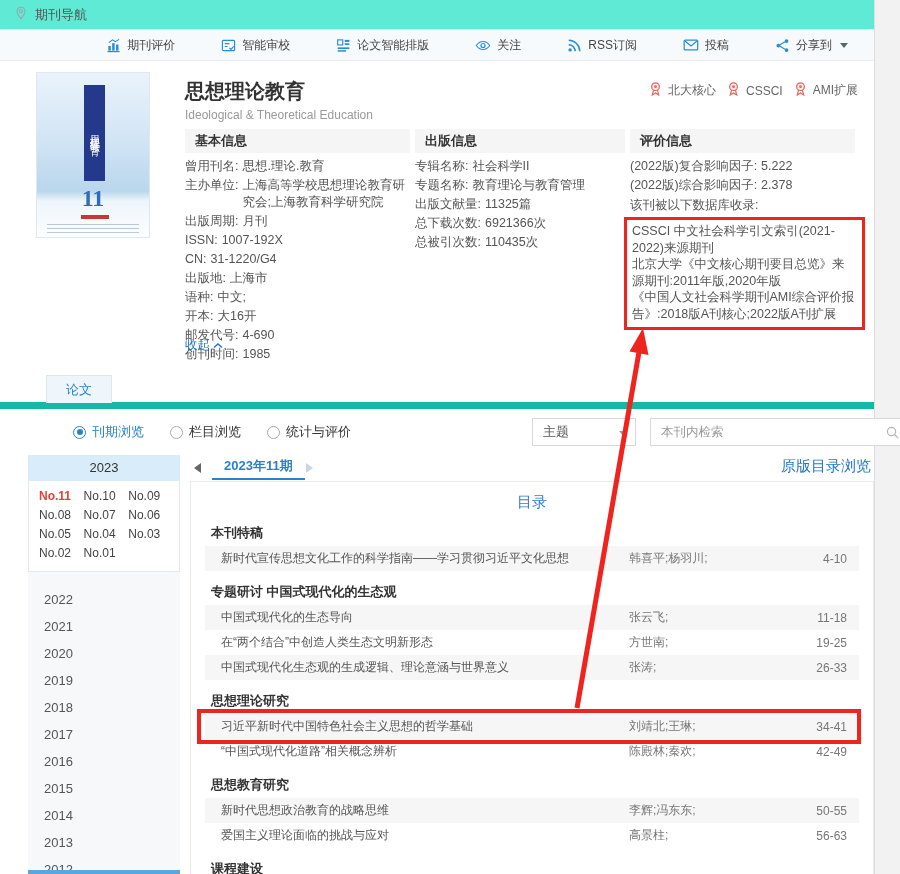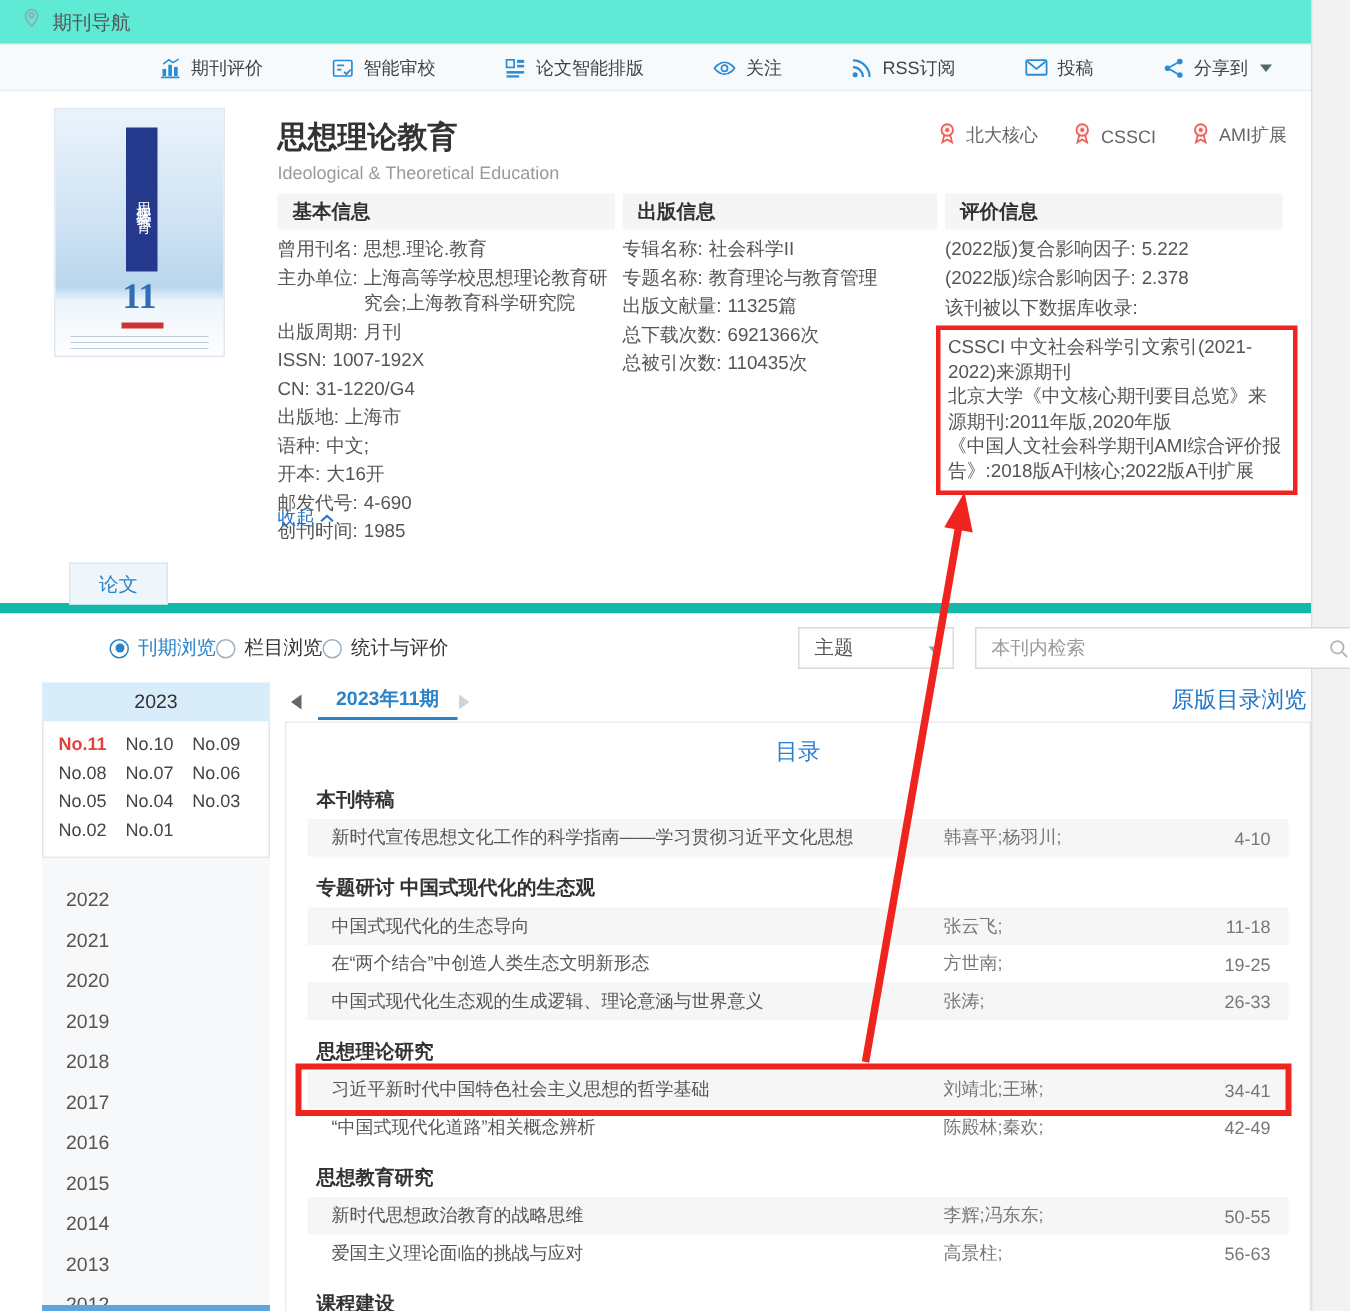--- a/index.html
+++ b/index.html
@@ -23,21 +23,21 @@
 
   
   #jheader{position:absolute;top:61px;left:0;right:0;height:314px;background:#fff;}
   #cover{position:absolute;left:36px;top:11px;width:114px;height:166px;border:1px solid #dfe8f0;background:linear-gradient(180deg,#eaf3fb 0%,#cfe3f4 45%,#b9d6ec 72%,#eef5fb 78%,#fdfeff 100%);overflow:hidden;}
   #cover .banner{position:absolute;left:47px;top:12px;width:21px;height:96px;background:#24388c;color:#fff;writing-mode:vertical-rl;text-orientation:upright;font-size:10px;letter-spacing:2px;display:flex;align-items:center;justify-content:center;}
   #cover .issue-num{position:absolute;left:0;right:0;top:112px;text-align:center;font-size:24px;font-weight:bold;color:#2f6db5;font-family:"Liberation Serif","DejaVu Serif",serif;}
   #cover .red-mark{position:absolute;left:44px;top:142px;width:28px;height:4px;background:#c33;}
   #cover .tiny-lines{position:absolute;left:10px;right:10px;top:151px;height:10px;background:repeating-linear-gradient(180deg,#9fb4c8 0 1px,transparent 1px 4px);opacity:.7;}
   #jtitle{position:absolute;left:185px;top:17px;font-size:20px;font-weight:bold;color:#333;}
   #jtitle-en{position:absolute;left:185px;top:47px;font-size:12px;color:#9a9a9a;}
-  #badges{position:absolute;right:16px;top:20px;display:flex;gap:22px;}
+  #badges{position:absolute;right:16px;top:20px;display:flex;gap:10px;}
   .badge{display:flex;align-items:center;gap:5px;font-size:12px;color:#666;}
 
   
   #cols{position:absolute;left:185px;top:68px;display:flex;gap:5px;}
   .col{width:225px;}
   .col.c2{width:210px;}
   .col-h{height:24px;line-height:24px;background:#f5f5f5;font-size:13px;font-weight:bold;color:#333;padding-left:10px;}
   .col-rows{margin-top:5px;}
   .info-row{display:flex;font-size:12.5px;line-height:17px;margin-top:2px;color:#555;}
   .info-row .lab{white-space:nowrap;margin-right:4px;color:#555;}
@@ -46,21 +46,21 @@
   .db-box{border:3px solid var(--red);margin:3px -10px 0 -6px;padding:3px 6px 5px 5px;}
   .db-line{font-size:12.5px;line-height:16.5px;color:#555;}
   #collapse{position:absolute;left:185px;top:276px;font-size:12.5px;color:var(--link);display:flex;align-items:center;gap:3px;cursor:pointer;}
 
   
   #tabstrip{position:absolute;top:375px;left:0;right:0;height:34px;border-bottom:7px solid #14b8a6;background:#fff;}
   #tab-paper{position:absolute;left:46px;bottom:-1px;width:66px;height:28px;line-height:27px;text-align:center;background:#eef6fc;border:1px solid #dbe6ef;border-bottom:1px solid #eef6fc;font-size:13px;color:var(--blue);cursor:pointer;}
 
   
   #controls{position:absolute;top:409px;left:0;right:0;height:46px;background:#fff;}
-  #radios{position:absolute;left:73px;top:14px;display:flex;align-items:center;}
+  #radios{position:absolute;left:73px;top:14px;display:flex;gap:26px;align-items:center;}
   .radio-item{display:flex;align-items:center;gap:6px;font-size:13px;color:#333;cursor:pointer;}
   .radio-item.sel{color:var(--blue);}
   .rdot{width:13px;height:13px;border-radius:50%;border:1px solid #9ab0c0;background:#fff;position:relative;}
   .radio-item.sel .rdot{border-color:var(--blue);}
   .radio-item.sel .rdot::after{content:"";position:absolute;left:2.5px;top:2.5px;width:6px;height:6px;border-radius:50%;background:var(--blue);}
   #filter-select{position:absolute;left:532px;top:9px;width:104px;height:28px;border:1px solid #d9d9d9;background:#fff;font-size:13px;color:#555;line-height:26px;padding-left:10px;cursor:pointer;}
   #filter-select .chev{position:absolute;right:8px;top:12px;width:0;height:0;border-left:4px solid transparent;border-right:4px solid transparent;border-top:5px solid #8aa;}
   #searchbox{position:absolute;left:650px;top:9px;width:259px;height:28px;border:1px solid #d9d9d9;background:#fff;}
   #searchbox input{width:100%;height:100%;border:0;outline:0;font-size:12.5px;padding:0 30px 0 10px;color:#555;font-family:inherit;background:transparent;}
   #searchbox input::placeholder{color:#9a9a9a;}

